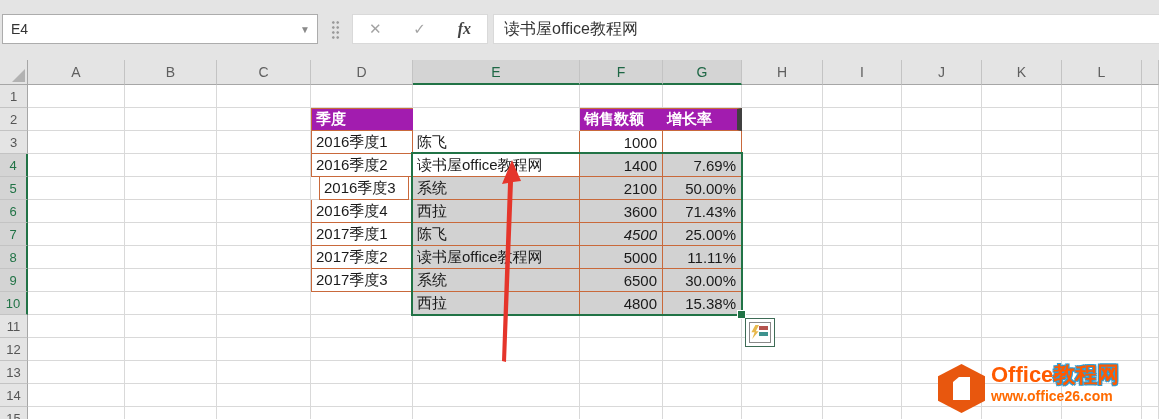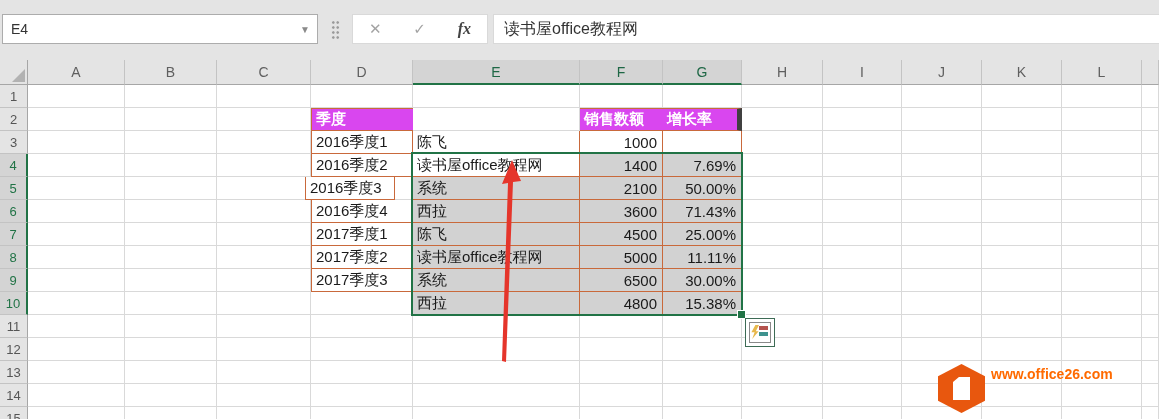--- a/index.html
+++ b/index.html
@@ -37,21 +37,21 @@
     display:flex;align-items:center;justify-content:center;font-size:13px;color:#555;}
   .rowhdr.sel{background:#D4D4D4;color:#217346;border-right:2px solid #217346;}
   .gcell{position:absolute;box-sizing:border-box;border-right:1px solid #D9D9D9;border-bottom:1px solid #D9D9D9;}
 
   
   .tcell{position:absolute;box-sizing:border-box;font-size:15px;color:#1a1a1a;
     display:flex;align-items:center;overflow:hidden;white-space:nowrap;
     border-right:1px solid #C9693B;border-bottom:1px solid #C9693B;background:#fff;}
   .tcell.al{justify-content:flex-start;padding-left:4px;}
   .tcell.ar{justify-content:flex-end;padding-right:5px;}
-  .tcell.thead{background:#d946ef;color:#fff;font-weight:bold;font-size:15px;
+  .tcell.thead{background:#a21caf;color:#fff;font-weight:bold;font-size:15px;
     border-right:none;border-bottom:1px solid #C9693B;border-top:1px solid #C9693B;}
   .tcell.thead.last{border-right:5px solid #404040;}
   .tcell.first{border-left:1px solid #C9693B;}
   .tcell.selfill{background:#D2D2D2;}
   .tcell.active{background:#fff;}
 
   
   .selbox{position:absolute;left:411px;top:152px;width:332px;height:164px;
     border:2px solid #217346;box-sizing:border-box;pointer-events:none;}
   .handle{position:absolute;left:737px;top:310px;width:7px;height:7px;background:#217346;
@@ -331,31 +331,31 @@
       <div class="tcell al thead" style="left: 580px; top: 48px; width: 83px; height: 23px;">销售数额</div>
       <div class="tcell al thead last" style="left: 663px; top: 48px; width: 79px; height: 23px;">增长率</div>
       <div class="tcell al first" style="left: 311px; top: 71px; width: 102px; height: 23px;">2016季度1</div>
       <div class="tcell al" style="left: 413px; top: 71px; width: 167px; height: 23px;">陈飞</div>
       <div class="tcell ar" style="left: 580px; top: 71px; width: 83px; height: 23px;">1000</div>
       <div class="tcell ar" style="left: 663px; top: 71px; width: 79px; height: 23px;"></div>
       <div class="tcell al first" style="left: 311px; top: 94px; width: 102px; height: 23px;">2016季度2</div>
       <div class="tcell al active" style="left: 413px; top: 94px; width: 167px; height: 23px;">读书屋office教程网</div>
       <div class="tcell ar selfill" style="left: 580px; top: 94px; width: 83px; height: 23px;">1400</div>
       <div class="tcell ar selfill" style="left: 663px; top: 94px; width: 79px; height: 23px;">7.69%</div>
-      <div class="tcell al first" style="left: 305px; top: 117px; width: 90px; height: 23px;">2016季度3</div>
+      <div class="tcell al first" style="left: 319px; top: 117px; width: 90px; height: 23px;">2016季度3</div>
       <div class="tcell al selfill" style="left: 413px; top: 117px; width: 167px; height: 23px;">系统</div>
       <div class="tcell ar selfill" style="left: 580px; top: 117px; width: 83px; height: 23px;">2100</div>
       <div class="tcell ar selfill" style="left: 663px; top: 117px; width: 79px; height: 23px;">50.00%</div>
       <div class="tcell al first" style="left: 311px; top: 140px; width: 102px; height: 23px;">2016季度4</div>
       <div class="tcell al selfill" style="left: 413px; top: 140px; width: 167px; height: 23px;">西拉</div>
       <div class="tcell ar selfill" style="left: 580px; top: 140px; width: 83px; height: 23px;">3600</div>
       <div class="tcell ar selfill" style="left: 663px; top: 140px; width: 79px; height: 23px;">71.43%</div>
       <div class="tcell al first" style="left: 311px; top: 163px; width: 102px; height: 23px;">2017季度1</div>
       <div class="tcell al selfill" style="left: 413px; top: 163px; width: 167px; height: 23px;">陈飞</div>
-      <div class="tcell ar selfill" style="left: 580px; top: 163px; width: 83px; height: 23px;">4500</div>
+      <div class="tcell ar selfill" style="left: 580px; top: 163px; width: 83px; height: 23px; font-style: italic;">4500</div>
       <div class="tcell ar selfill" style="left: 663px; top: 163px; width: 79px; height: 23px;">25.00%</div>
       <div class="tcell al first" style="left: 311px; top: 186px; width: 102px; height: 23px;">2017季度2</div>
       <div class="tcell al selfill" style="left: 413px; top: 186px; width: 167px; height: 23px;">读书屋office教程网</div>
       <div class="tcell ar selfill" style="left: 580px; top: 186px; width: 83px; height: 23px;">5000</div>
       <div class="tcell ar selfill" style="left: 663px; top: 186px; width: 79px; height: 23px;">11.11%</div>
       <div class="tcell al first" style="left: 311px; top: 209px; width: 102px; height: 23px;">2017季度3</div>
       <div class="tcell al selfill" style="left: 413px; top: 209px; width: 167px; height: 23px;">系统</div>
       <div class="tcell ar selfill" style="left: 580px; top: 209px; width: 83px; height: 23px;">6500</div>
       <div class="tcell ar selfill" style="left: 663px; top: 209px; width: 79px; height: 23px;">30.00%</div>
       <div class="tcell al selfill" style="left: 413px; top: 232px; width: 167px; height: 23px;">西拉</div>
@@ -376,17 +376,18 @@
 
   <svg class="arrow-svg" viewBox="0 0 1159 419">
     <polygon points="512,160 502,184 508,183 502,361 506,362 513,182 521,181" fill="#E5352B"></polygon>
   </svg>
 
   <div class="wm">
     <div class="hex">
         <span class="doc"></span>
       </div>
     <div class="txt">
+      <div class="l1"><span class="en">Office</span><span class="cn">教程网</span></div>
       <div class="l2">www.office26.com</div>
     </div>
   </div>
 
 </div>
 
 </body></html>

